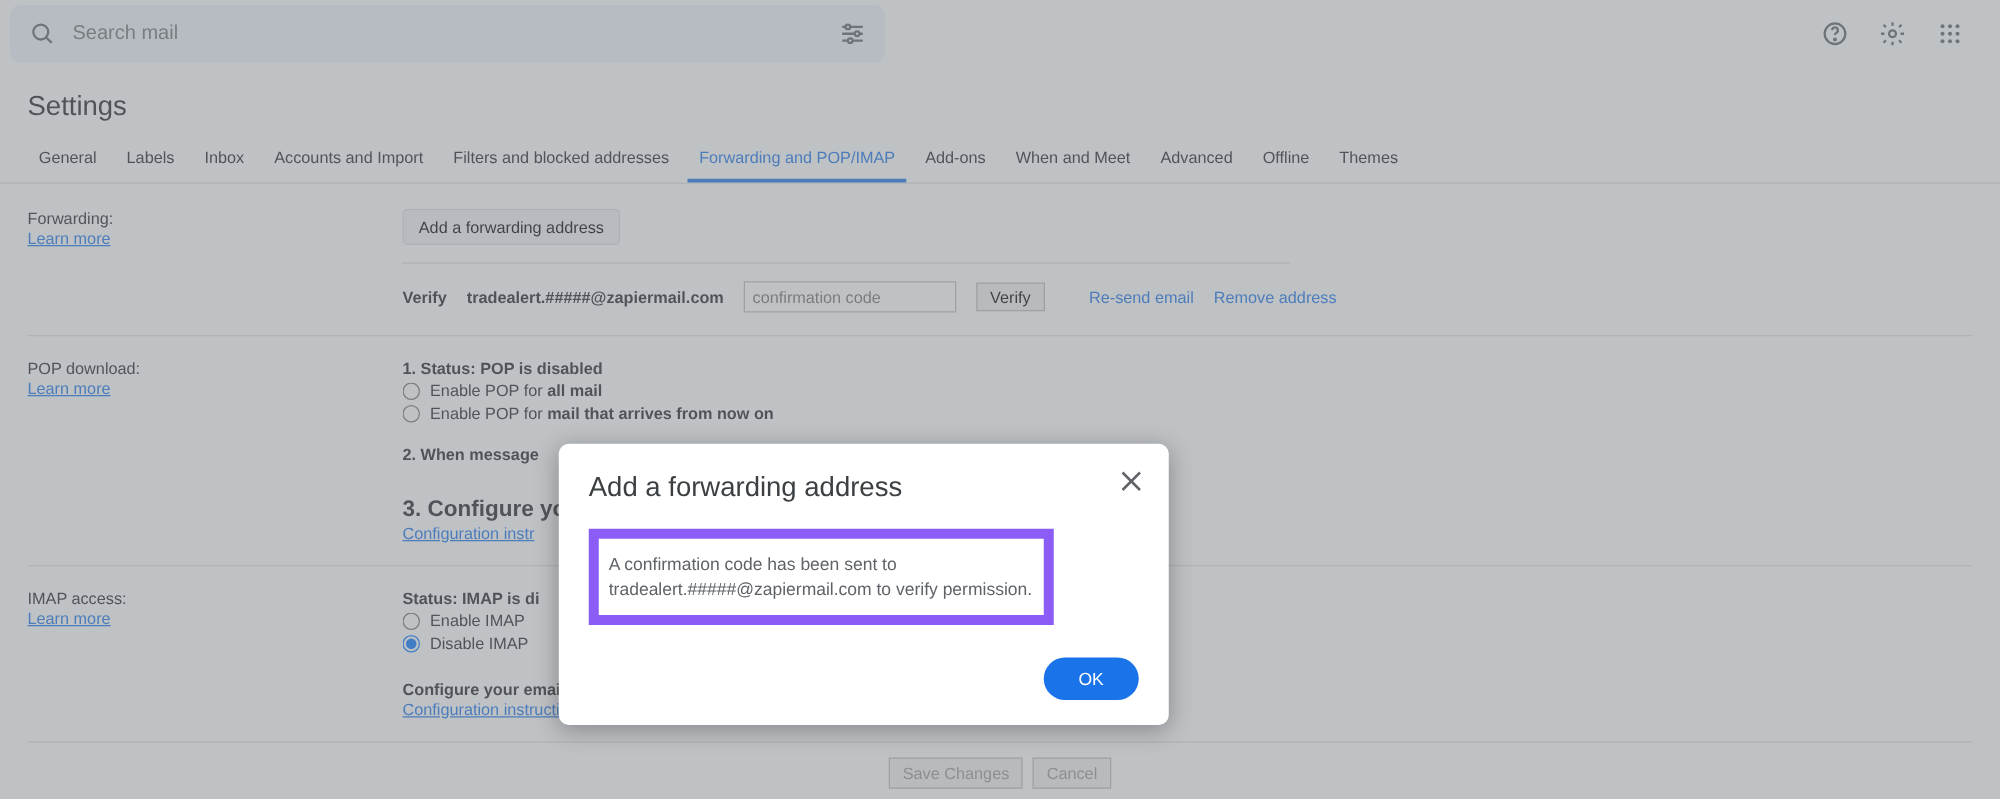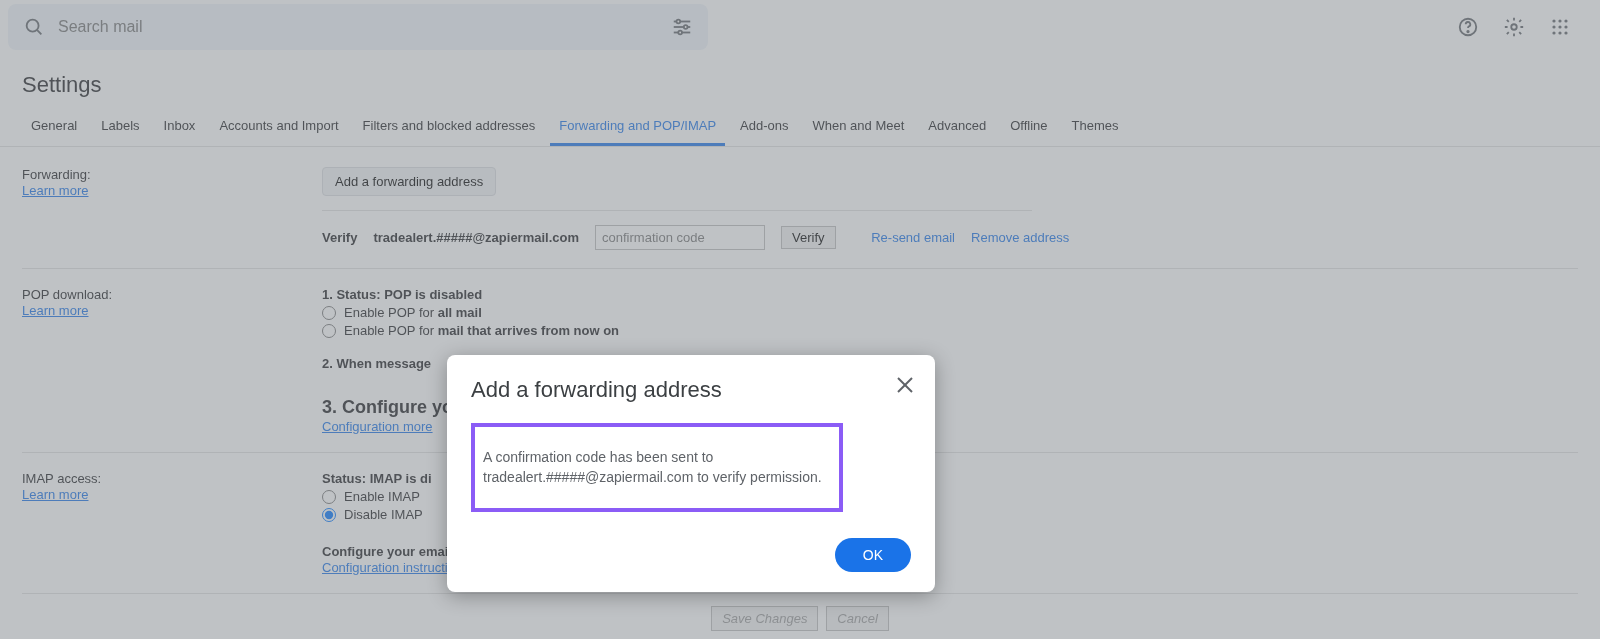--- a/index.html
+++ b/index.html
@@ -25,27 +25,27 @@
 .btn { background:#f1f3f4; border:1px solid #dadce0; border-radius:4px; padding:6px 12px; font-size:13px; cursor:pointer; }
 .sep { border-top:1px solid #e0e0e0; margin:14px 0; width:710px; }
 .verify-line { display:flex; align-items:center; gap:16px; font-size:13px; }
 .code-input { border:1px solid #bdbdbd; padding:4px 6px; font-size:13px; width:170px; }
 .vbtn { border:1px solid #bdbdbd; background:#f1f1f1; padding:3px 10px; font-size:13px; }
 .link { color:#1a73e8; cursor:pointer; }
 .radio-line { display:flex; align-items:flex-end; gap:8px; font-size:13px; margin:3px 0; }
 .radio { width:14px; height:14px; }
 .bigsep { border-top:1px solid #e0e0e0; margin:12px 0; }
 .footer-btns { text-align:center; margin-top:8px; }
-.footer-btns button { border:1px solid #bdbdbd; background:#f1f1f1; padding:4px 10px; font-size:13px; margin:0 2px; color:#999;font-style:italic; }
+.footer-btns button { border:1px solid #bdbdbd; background:#f1f1f1; padding:4px 10px; font-size:13px; margin:0 2px; color:#999; }
 
 .scrim { position:absolute; top:0; left:0; right:0; bottom:0; background:rgba(128,134,139,0.5); }
 .modal { position:absolute; top:355px; left:447px; width:488px; background:#fff; border-radius:8px; box-shadow:0 4px 20px rgba(0,0,0,0.3); padding:22px 24px 20px; }
 .modal-title { font-size:22px; color:#3c4043; margin-bottom:20px; }
 .modal-close { position:absolute; top:18px; right:18px; width:24px; height:24px; color:#5f6368; cursor:pointer; display:flex; align-items:center; justify-content:center; }
-.highlight-box { border:4px solid #8b5cf6; padding:20px 8px; margin-bottom:26px; width:372px; }
+.highlight-box { border:8px solid #8b5cf6; padding:10px 8px; margin-bottom:26px; width:372px; }
 .highlight-box p { font-size:14px; color:#5f6368; line-height:1.45; }
 .modal-actions { text-align:right; }
 .ok-btn { background:#1a73e8; color:#fff; border:none; border-radius:18px; padding:9px 28px; font-size:14px; cursor:pointer; }
 svg { display:block; }
 </style>
 </head>
 <body>
 
 <div class="topbar">
   <div class="search-wrap">
@@ -151,21 +151,21 @@
       <label class="radio-line">
         <input type="radio" class="radio" name="pop" style="">
         <span><span>Enable POP for </span><b>all mail</b></span>
       </label>
       <label class="radio-line">
         <input type="radio" class="radio" name="pop" style="">
         <span><span>Enable POP for </span><b>mail that arrives from now on</b></span>
       </label>
       <div style="font-size:13px; margin-top:18px;"><b>2. When message</b></div>
       <div style="font-size:18px; margin-top:26px;"><b>3. Configure your</b></div>
-      <a href="#" class="link" style="font-size:13px;">Configuration more</a>
+      <a href="#" class="link" style="font-size:13px;">Configuration instr</a>
     </div>
   </div>
 
   <div class="bigsep"></div>
 
   <div class="row">
     <div class="row-label">
       <div class="lbl">IMAP access:</div>
       <a href="#" class="learn">Learn more</a>
     </div>

